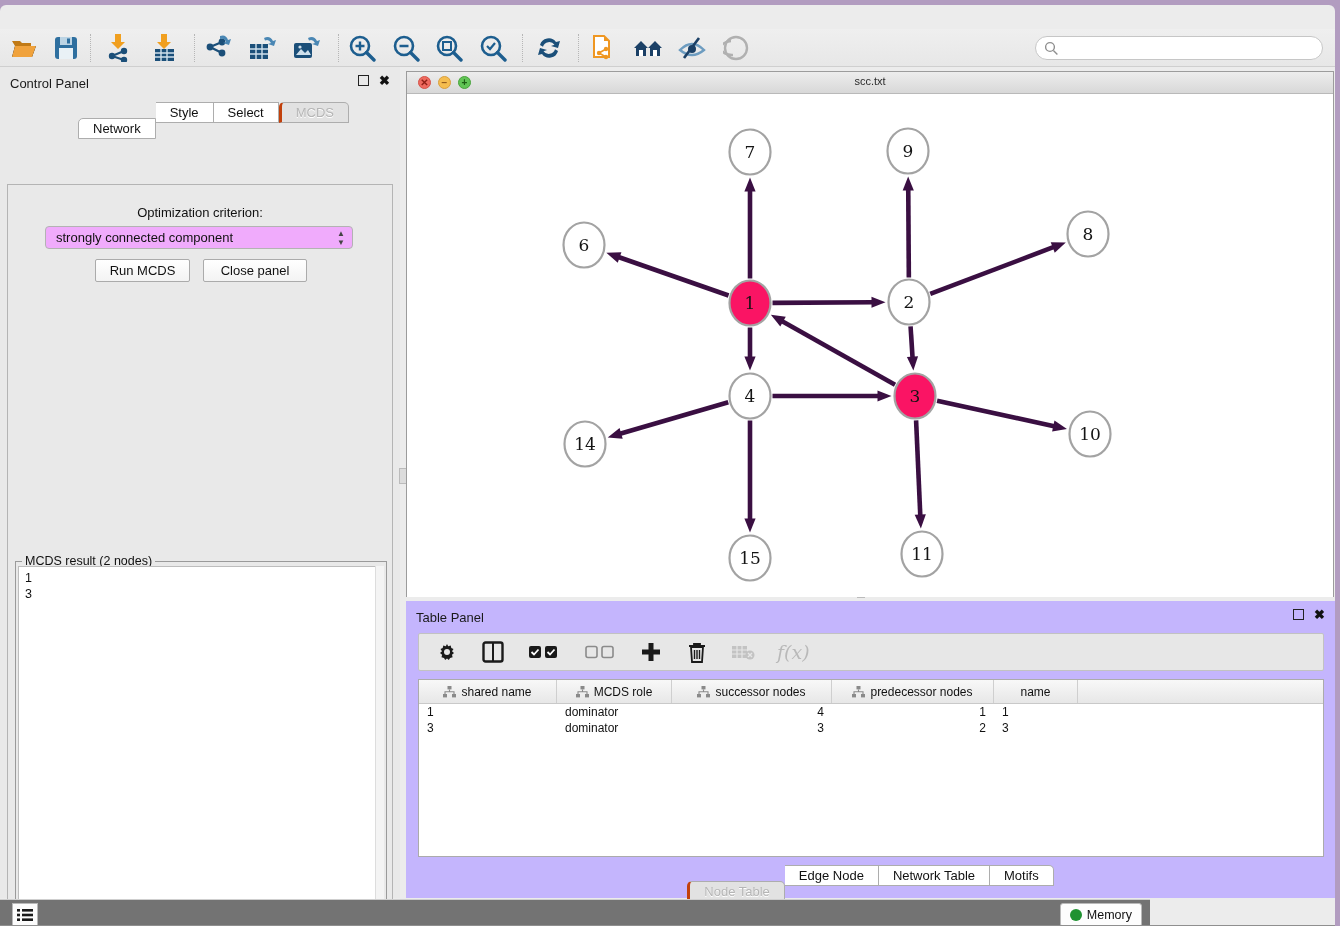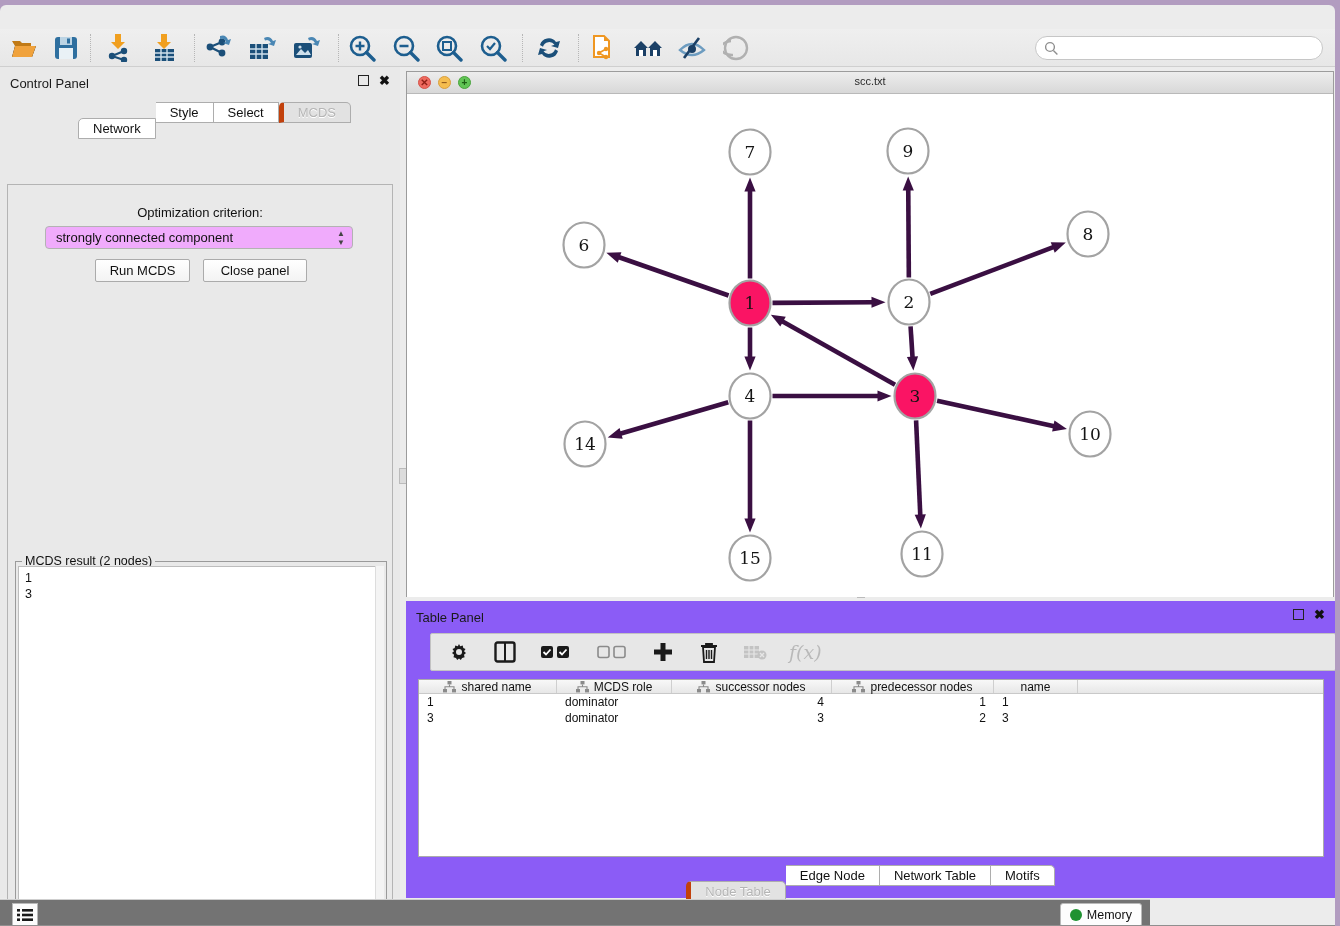--- a/index.html
+++ b/index.html
@@ -29,21 +29,21 @@
   .panel-head { position:absolute; left:10px; top:9px; font-size:13px; color:#1a1a1a; }
   .head-icons { position:absolute; right:10px; top:8px; display:flex; gap:10px; }
   .ic-float { width:11px; height:11px; border:1.5px solid #222; background:transparent; }
   .ic-close { font-size:13px; font-weight:bold; color:#111; line-height:11px; }
   .tabs { position:absolute; display:flex; }
   .tab { height:21px; padding:0 14px; font-size:13px; line-height:20px; background:#fff;
          border:1px solid #adadad; border-left:none; color:#111; white-space:nowrap; }
   .tab:first-child { border-left:1px solid #adadad; border-radius:5px 0 0 0;margin-top:16px; }
   .tab:last-child { border-radius:0 5px 0 0; }
   .tab.disabled-sel { background:#e2e2e2; color:#b5b5b5; text-shadow:0 1px 0 #fff;
-                      border-radius:5px 5px 0 0; border-left:5px solid #c2410c; }
+                      border-radius:5px 5px 0 0; border-left:3px solid #c2410c; }
   .cp-inner { position:absolute; left:7px; top:117px; width:386px; height:761px;
               background:#e9e9e9; border:1px solid #b4b4b4; }
   .opt-label { position:absolute; left:0; top:20px; width:100%; text-align:center; font-size:13px; color:#111; }
   .cp-select { position:absolute; left:37px; top:41px; width:308px; height:23px; background:#f0abfc;
                border:1px solid #b3b3b3; border-radius:4px; font-size:13px; color:#111;
                display:flex; align-items:center; padding-left:10px; }
   .sel-stepper { position:absolute; right:7px; top:2px; font-size:8px; color:#444; line-height:9px; text-align:center; }
   .cp-btn { position:absolute; height:23px; background:linear-gradient(#ffffff,#f3f3f3);
             border:1px solid #ababab; border-radius:2px; font-size:13px; color:#111;
             display:flex; align-items:center; justify-content:center; }
@@ -70,29 +70,29 @@
                   background:linear-gradient(#ededed,#d8d8d8); border-bottom:1px solid #b9b9b9; }
   .tl { position:absolute; top:4px; width:13px; height:13px; border-radius:50%; font-size:10px;
         font-weight:bold; text-align:center; line-height:12px; }
   .tl.red { background:#ee6a5f; border:1px solid #d55248; color:#8f1f15; }
   .tl.yel { background:#f5bd4f; border:1px solid #d9a03f; color:#90591c; }
   .tl.grn { background:#61c455; border:1px solid #48a33c; color:#1d5f14; }
   .net-title { position:absolute; top:3px; left:0; width:100%; text-align:center; font-size:11px; color:#2b2b2b; }
   .net-canvas { position:absolute; left:0; top:22px; width:926px; height:503px; background:#fff; }
 
   
-  .tpanel { position:absolute; left:406px; top:596px; width:929px; height:297px; background:#8b5cf6; }
+  .tpanel { position:absolute; left:406px; top:596px; width:929px; height:297px; background:#c4b5fd; }
   .tp-toolbar { position:absolute; left:12px; top:32px; width:906px; height:38px; background:#e7e7e7;
                 border:1px solid #c2c2c2; border-radius:2px; display:flex; align-items:center;
-                gap:22px; padding-left:16px;margin-left:12px; }
+                gap:22px; padding-left:16px; }
   .tp-tool { display:flex; align-items:center; justify-content:center; width:24px; height:24px; }
   .fx { font-family:"DejaVu Serif", serif; font-style:italic; font-size:19px; color:#b9b9b9; }
   .dtable { position:absolute; left:12px; top:78px; width:906px; height:178px; background:#fff;
             border:1px solid #ababab; overflow:hidden; }
-  .thead { display:flex; height:14px; background:linear-gradient(#f8f8f8,#e7e7e7);
+  .thead { display:flex; height:24px; background:linear-gradient(#f8f8f8,#e7e7e7);
            border-bottom:1px solid #c9c9c9; }
   .th { display:flex; align-items:center; justify-content:center; gap:5px; font-size:12px;
         color:#111; border-right:1px solid #cfcfcf; position:relative; }
   .trow { display:flex; height:16px; font-size:12px; color:#111; }
   .td { padding:1px 8px 0 8px; overflow:hidden; white-space:nowrap; }
   .bottom-tabs-wrap { position:absolute; left:0; top:264px; width:100%; display:flex; justify-content:center; }
   .statusbar { position:absolute; left:0; top:894px; width:1150px; height:27px; background:#737373;
                border-top:1px solid #cfcfcf; }
   .list-btn { position:absolute; left:12px; top:3px; width:26px; height:24px; background:#fcfcfc;
               border:1px solid #b9b9b9; display:flex; align-items:center; justify-content:center; }

